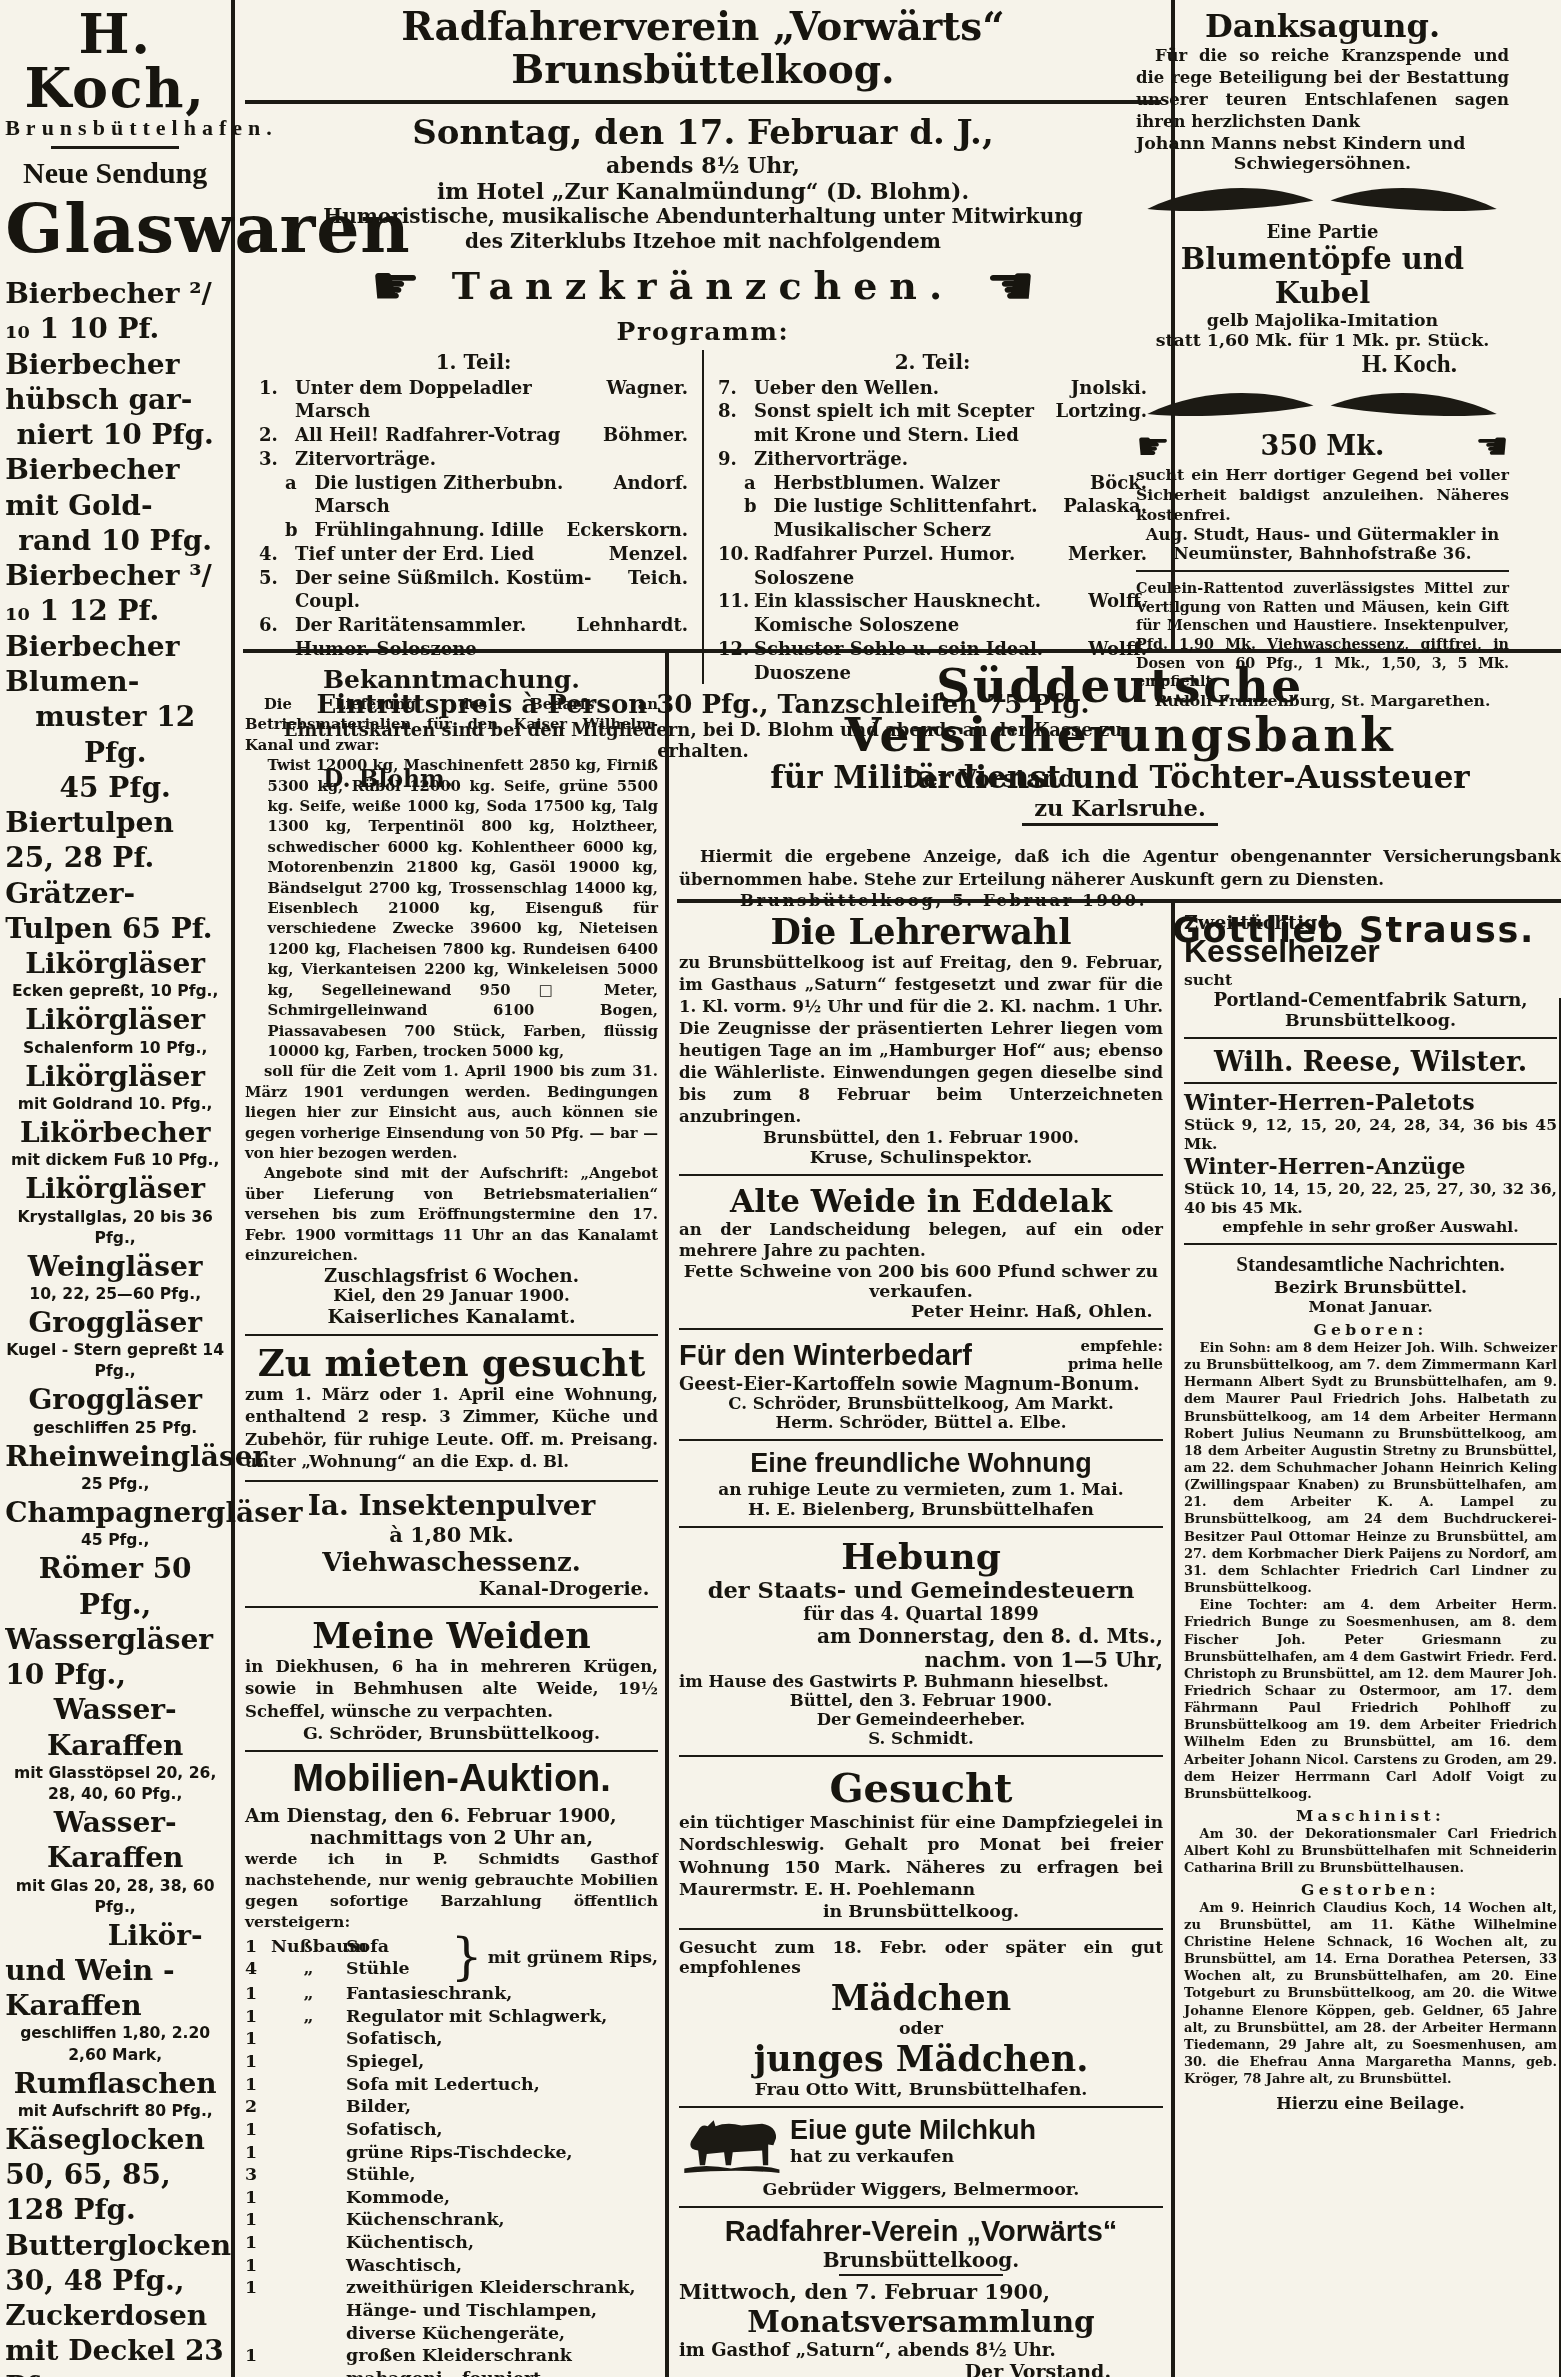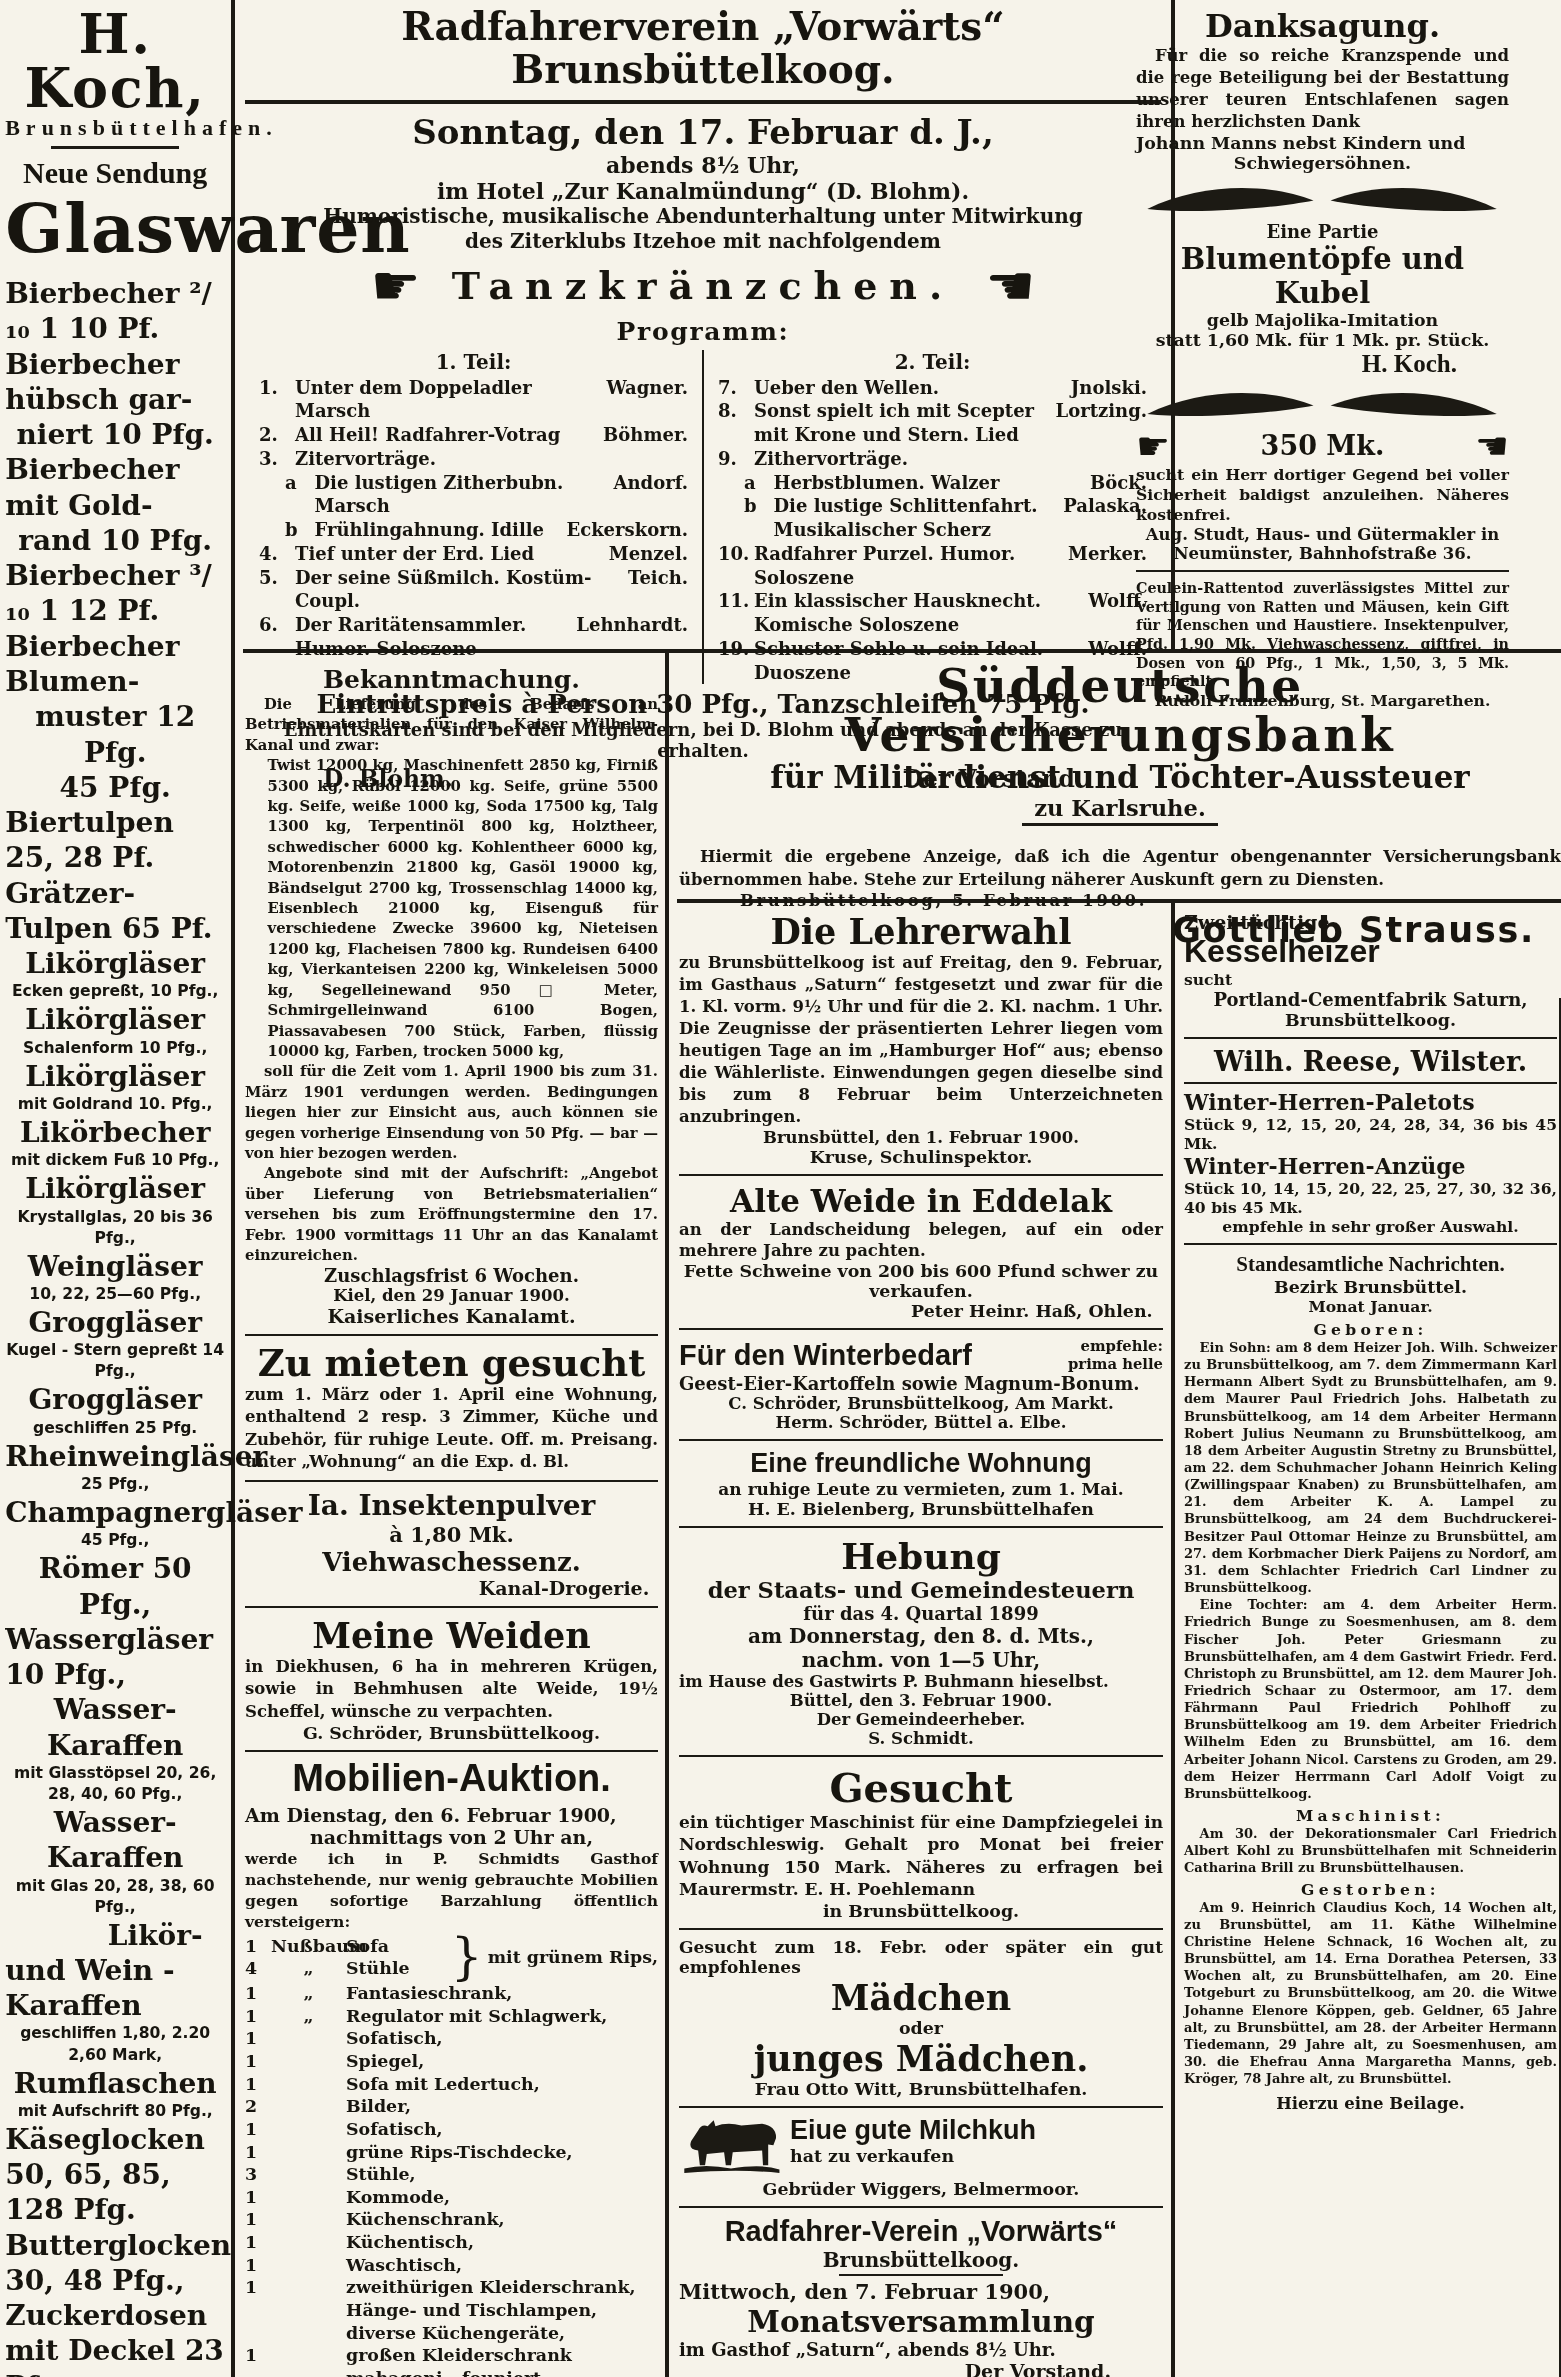--- a/index.html
+++ b/index.html
@@ -104,21 +104,21 @@
   .wb-head{font-size:29px;white-space:nowrap}
   .wb-side{font-size:14.8px;line-height:1.2;text-align:right;flex:1}
   .wb-t{font-size:18px;text-align:left}
   .wb-s{font-size:16.5px;text-align:center}
   .fw-head{font-size:27px;text-align:center;font-family:"Liberation Sans",sans-serif}
   .fw-t{font-size:17px;text-align:center}
   .fw-sig{font-size:17.4px;text-align:center}
   .hb-head{font-size:36px;text-align:center}
   .hb-sub{font-size:22.6px;text-align:center}
   .hb-q{font-size:18px;text-align:center}
-  .hb-d{font-size:20px;text-align:center}
+  .hb-d{font-size:20px;text-align:right}
   .hb-t{font-size:16.5px;text-align:justify}
   .hb-pd{font-size:16.5px;text-align:center}
   .hb-sig{font-size:16.5px;text-align:center}
   .gs-head{font-size:40px;text-align:center}
   .gs-t{font-size:17px;line-height:1.32;text-align:justify}
   .gs-loc{font-size:17.4px;text-align:center}
   .md-intro{font-size:17px;text-align:justify}
   .md-h1{font-size:35px;text-align:center}
   .md-mid{font-size:17.4px;text-align:center}
   .md-h2{font-size:35px;text-align:center}
@@ -396,21 +396,21 @@
               <span class="by">Merker.</span>
             </div>
 
             <div class="pi">
               <span class="n">11.</span>
               <span class="t">Ein klassischer Hausknecht. Komische Soloszene</span>
               <span class="by">Wolff.</span>
             </div>
 
             <div class="pi">
-              <span class="n">19.</span>
+              <span class="n">12.</span>
               <span class="t">Schuster Sohle u. sein Ideal. Duoszene</span>
               <span class="by">Wolff.</span>
             </div>
 
         </div>
       </div>
     </div>
     <div class="rv-price">Eintrittspreis à Person 30 Pfg., Tanzschleifen 75 Pfg.</div>
     <div class="rv-tickets">Eintrittskarten sind bei den Mitgliedern, bei D. Blohm und abends an der Kasse zu erhalten.</div>
     <div class="rv-sigs">

